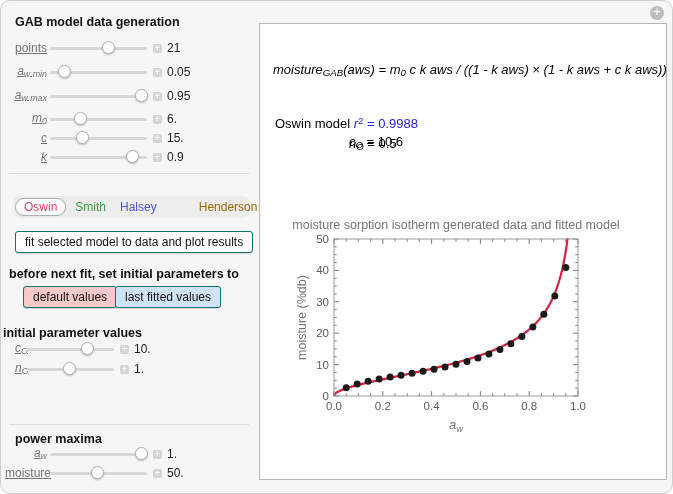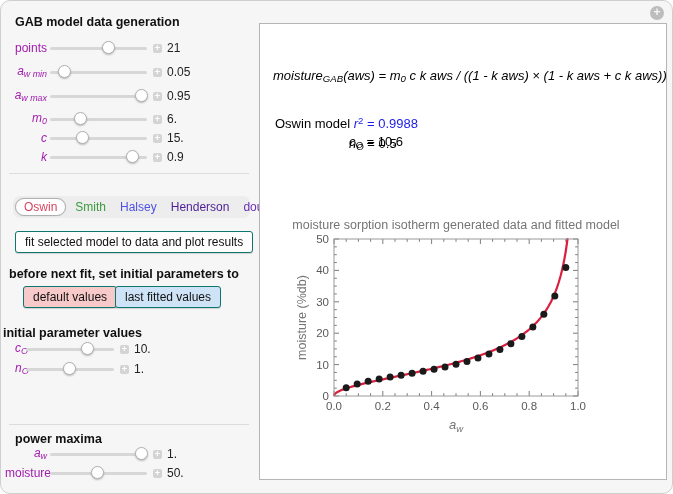--- a/index.html
+++ b/index.html
@@ -3,21 +3,21 @@
 <meta charset="utf-8">
 <style>
   html,body{margin:0;padding:0;background:#ffffff;font-family:"Liberation Sans",sans-serif;}
   #window{position:relative;width:673px;height:494px;background:#f6f6f6;border:1px solid #cfcfcf;
           border-radius:10px;overflow:hidden;box-sizing:border-box;}
   .hdr{position:absolute;font-size:12.5px;font-weight:bold;color:#111;white-space:nowrap;text-align:center;}
   .divider{position:absolute;left:8px;width:240px;height:1px;background:#dcdcdc;}
   
   .srow{position:absolute;left:4px;height:16px;display:flex;align-items:center;}
   .srow2{position:absolute;left:14px;height:16px;display:flex;align-items:center;}
-  .slabel{width:42px;text-align:right;font-size:12px;color:#a21caf;margin-right:3px;white-space:nowrap;}
+  .slabel{width:42px;text-align:right;font-size:12px;color:#737373;margin-right:3px;white-space:nowrap;text-decoration:underline;}
   .srow2 .slabel{width:11px;text-align:left;margin-right:0;}
   .strack{position:relative;width:97px;height:3px;background:#d7d7d7;border-radius:2px;}
   .srow2 .strack{width:88px;}
   .sthumb{position:absolute;top:-6px;width:13px;height:13px;border-radius:50%;background:#ffffff;
           border:1px solid #b0b0b0;box-shadow:0 1px 2px rgba(0,0,0,.25);box-sizing:border-box;}
   .stepper{width:9px;height:9px;margin-left:6px;border-radius:2px;background:#d4d4d4;color:#ffffff;
            font-size:9px;line-height:9px;font-weight:bold;text-align:center;}
   .sval{margin-left:5px;font-size:12px;color:#222;white-space:nowrap;}
   
   #model-selector{position:absolute;left:12px;top:195px;height:22px;width:237px;background:#ededed;
@@ -107,21 +107,21 @@
   <div class="divider" style="top:172px"></div>
 
 
   <div id="model-selector">
       <span class="segopt sel" style="color: rgb(217, 69, 95);">Oswin</span>
       <div class="segdiv"></div>
       <span class="segopt" style="color: rgb(60, 154, 64);">Smith</span>
       <div class="segdiv"></div>
       <span class="segopt" style="color: rgb(79, 82, 224);">Halsey</span>
       <div class="segdiv"></div>
-      <span class="segopt" style="color: #4c1d95;">Henderson</span>
+      <span class="segopt" style="color: #a16207; margin-left: 28px;">Henderson</span>
       <div class="segdiv"></div>
       <span class="segopt" style="color: rgb(107, 47, 179);">double power</span>
     </div>
 
   <div class="btn" style="left:14px;top:230px;">fit selected model to data and plot results</div>
 
   <div class="hdr" style="left:8px;top:266px;">before next fit, set initial parameters to</div>
 
   <div class="btn pink" style="left:22px;top:285px;">default values</div>
   <div class="btn blue" style="left:114px;top:285px;text-align:center;">last fitted values</div>
@@ -160,21 +160,21 @@
   <div class="srow" style="top:464px">
       <span class="slabel"><span>moisture</span></span>
       <div class="strack">
         <div class="sthumb" style="left: calc(49% - 6.5px);"></div>
       </div>
       <div class="stepper">+</div>
       <span class="sval">50.</span>
     </div>
 
   <div id="display-panel">
-    <div class="fline" style="left:13px;top:44px;"><span class="seg-i">moisture</span><span class="seg-i seg-s">GAB</span><span class="seg-i">(aws) = </span><span class="seg-i">m</span><span class="seg-i seg-s">0</span><span class="seg-i"> c k aws / ((1 - k aws) × (1 - k aws + c k aws))</span></div>
+    <div class="fline" style="left:13px;top:38px;"><span class="seg-i">moisture</span><span class="seg-i seg-s">GAB</span><span class="seg-i">(aws) = </span><span class="seg-i">m</span><span class="seg-i seg-s">0</span><span class="seg-i"> c k aws / ((1 - k aws) × (1 - k aws + c k aws))</span></div>
     <div class="fline" style="left:15px;top:91px;"><span>Oswin model </span><span class="seg-i seg-blue">r</span><span class="seg-sup seg-blue">2</span><span class="seg-blue"> = 0.9988</span></div>
     <div class="fline" style="left:89px;top:110px;"><span class="seg-i">c</span><span class="seg-i seg-s">O</span><span> = 10.6</span></div>
     <div class="fline" style="left:89px;top:112px;"><span class="seg-i">n</span><span class="seg-i seg-s">O</span><span> = 0.5</span></div>
     <div id="plot-box"><svg width="390" height="222">
           <text x="184" y="12" text-anchor="middle" font-size="12.5" fill="#757575">moisture sorption isotherm generated data and fitted model</text>
           <line x1="62" y1="179" x2="62" y2="174" stroke="#5a5a5a" stroke-width="0.8"></line>
           <line x1="62" y1="22" x2="62" y2="27" stroke="#5a5a5a" stroke-width="0.8"></line>
           <text x="62" y="193" text-anchor="middle" font-size="11.5" fill="#5a5a5a">0.0</text>
           <line x1="110.80000000000001" y1="179" x2="110.80000000000001" y2="174" stroke="#5a5a5a" stroke-width="0.8"></line>
           <line x1="110.80000000000001" y1="22" x2="110.80000000000001" y2="27" stroke="#5a5a5a" stroke-width="0.8"></line>

